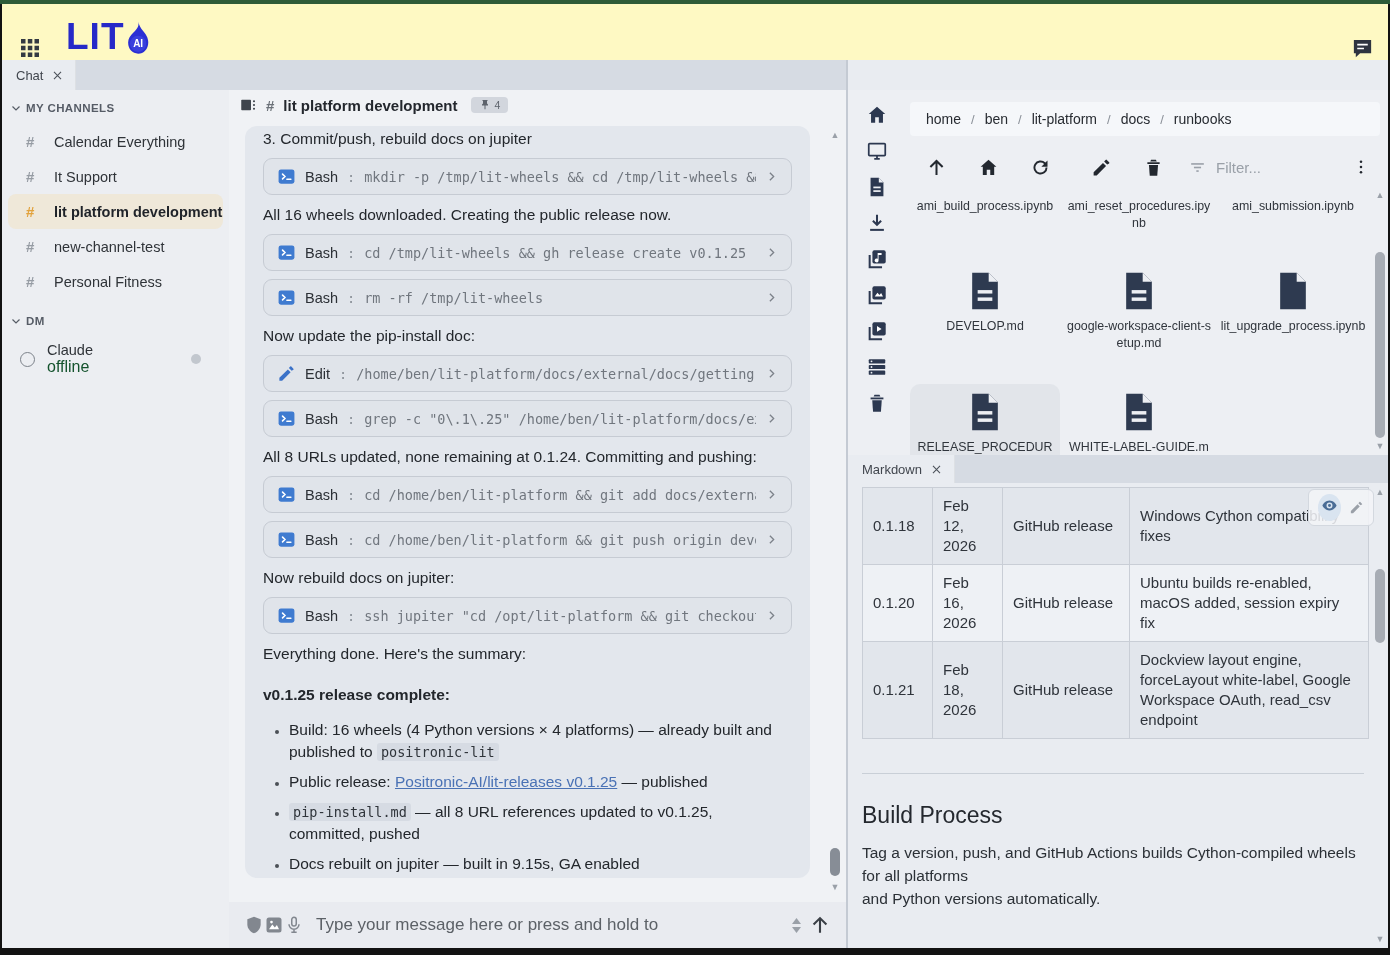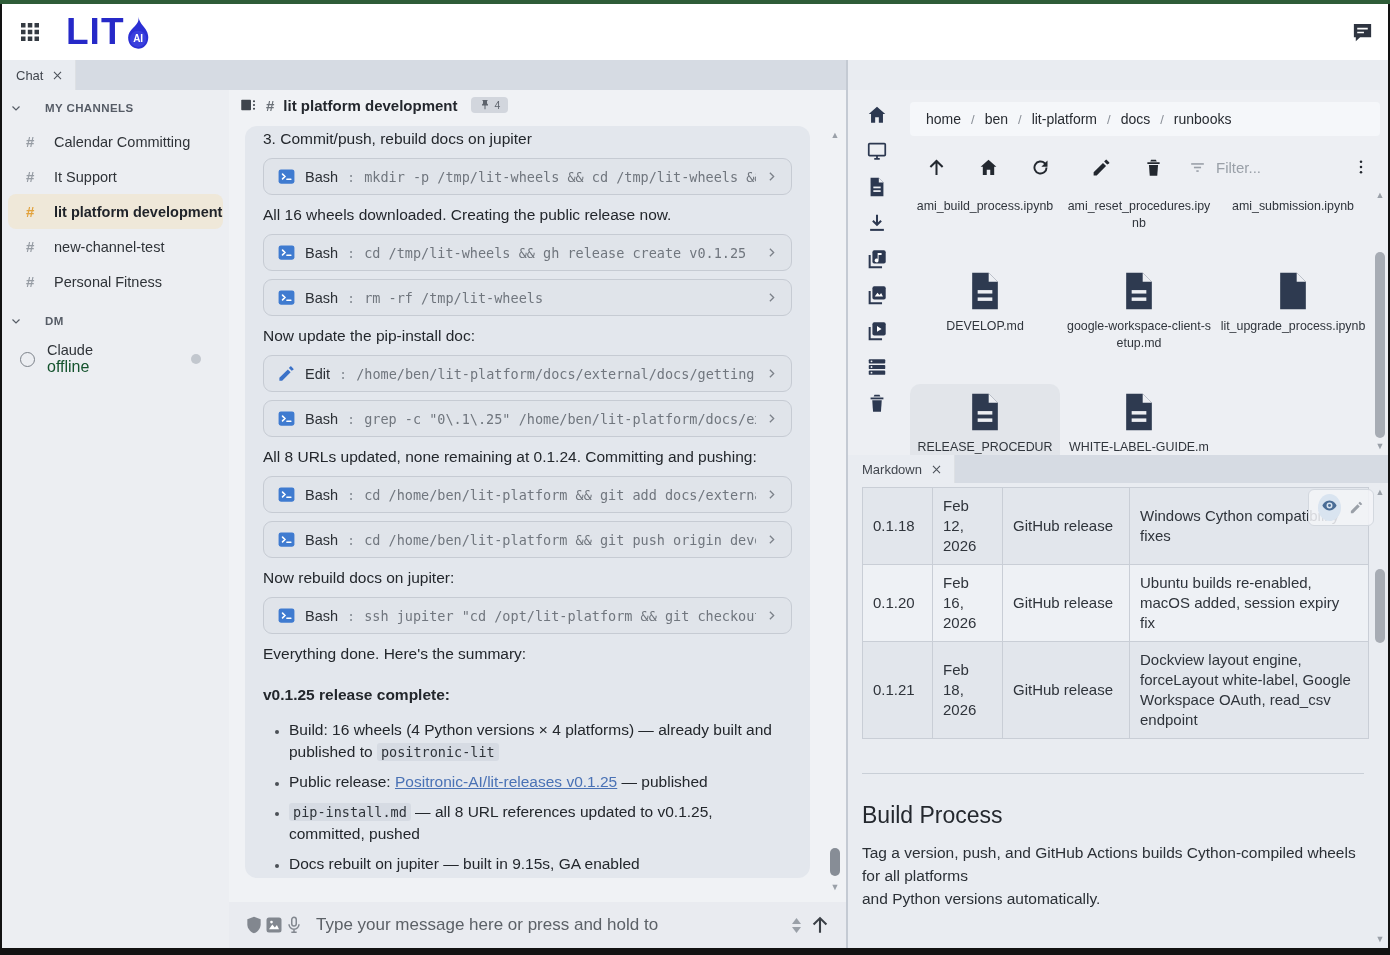--- a/index.html
+++ b/index.html
@@ -6,40 +6,40 @@
   body{width:1390px;height:955px;position:relative;overflow:hidden;background:#121212;
        font-family:"Liberation Sans",sans-serif;-webkit-font-smoothing:antialiased;}
   .accent-top{position:absolute;top:0;left:0;right:0;height:4px;background:#2e5c38;z-index:50;}
   .app{position:absolute;left:2px;right:2px;top:4px;bottom:7px;background:#e9ecf1;overflow:hidden;}
 
   
   .ic{display:inline-block;line-height:0;flex:none;}
   .ic svg{width:100%;height:100%;display:block;}
 
   
-  .topbar{position:absolute;top:0;left:0;right:0;height:56px;background:#ffffff;display:flex;align-items:center;}
+  .topbar{position:absolute;top:0;left:0;right:0;height:56px;background:#fef9c3;display:flex;align-items:flex-end;}
   .grid-ic{width:24px;height:24px;margin-left:16px;color:#343a42;}
   .logo{display:flex;align-items:flex-start;margin-left:24px;}
   .logo-text{font-size:37px;font-weight:800;letter-spacing:1px;color:#2629c8;line-height:46px;}
   .flame{width:32px;height:38px;margin-left:-2px;margin-top:6px;}
   .bubble-ic{width:23px;height:23px;margin-left:auto;margin-right:14px;color:#2e3440;}
 
   
   .tabstrip{position:absolute;top:56px;height:30px;background:#d6dbe3;display:flex;align-items:stretch;}
   .tabstrip.left{left:0;width:844px;}
   .tabstrip.right{left:846px;right:0;}
   .tab{display:flex;align-items:center;gap:8px;padding:0 11px 0 14px;font-size:13px;color:#41464e;
        border-right:1px solid rgba(0,0,0,.05);}
   .tab.active{background:#e9ecf1;}
   .tab .close{width:13px;height:13px;color:#4c525a;}
   .vdivider{position:absolute;left:844px;top:56px;bottom:0;width:2px;background:#c4cad3;z-index:5;}
 
   
   .sidebar{position:absolute;left:0;top:86px;width:227px;bottom:0;background:#eceef2;border-right:1px solid #e0e3e9;}
-  .sec-head{display:flex;align-items:center;gap:23px;padding:12px 10px 10px 8px;font-size:11.5px;font-weight:700;
+  .sec-head{display:flex;align-items:center;gap:4px;padding:12px 10px 10px 8px;font-size:11.5px;font-weight:700;
             letter-spacing:.4px;color:#565c66;}
   .sec-head .ic{width:12px;height:12px;color:#565c66;}
   .ch-item{display:flex;align-items:center;gap:16px;height:35px;padding-left:18px;margin:0 6px;border-radius:8px;
            font-size:14.5px;color:#2f3338;}
   .ch-hash{color:#969ca4;font-size:15px;font-weight:700;width:12px;}
   .ch-item.sel{background:#efe8d9;}
   .ch-item.sel .ch-hash{color:#e2a23c;}
   .ch-item.sel .ch-label{font-weight:700;color:#1f2329;}
   .dm-item{display:flex;align-items:center;margin:2px 6px;padding-left:12px;height:40px;gap:12px;}
   .dm-avatar{width:13px;height:13px;border:1.5px solid #7c828a;border-radius:50%;flex:none;}
@@ -188,21 +188,21 @@
       <span class="ic">
           <svg viewBox="0 0 24 24" fill="none" stroke="currentColor" stroke-width="2.4">
             <path d="M5 9l7 7 7-7"></path>
           </svg>
         </span>
       <span>MY CHANNELS</span>
     </div>
     <div>
         <div class="ch-item">
           <span class="ch-hash">#</span>
-          <span class="ch-label">Calendar Committing</span>
+          <span class="ch-label">Calendar Everything</span>
         </div>
         <div class="ch-item">
           <span class="ch-hash">#</span>
           <span class="ch-label">It Support</span>
         </div>
         <div class="ch-item sel">
           <span class="ch-hash">#</span>
           <span class="ch-label">lit platform development</span>
         </div>
         <div class="ch-item">

